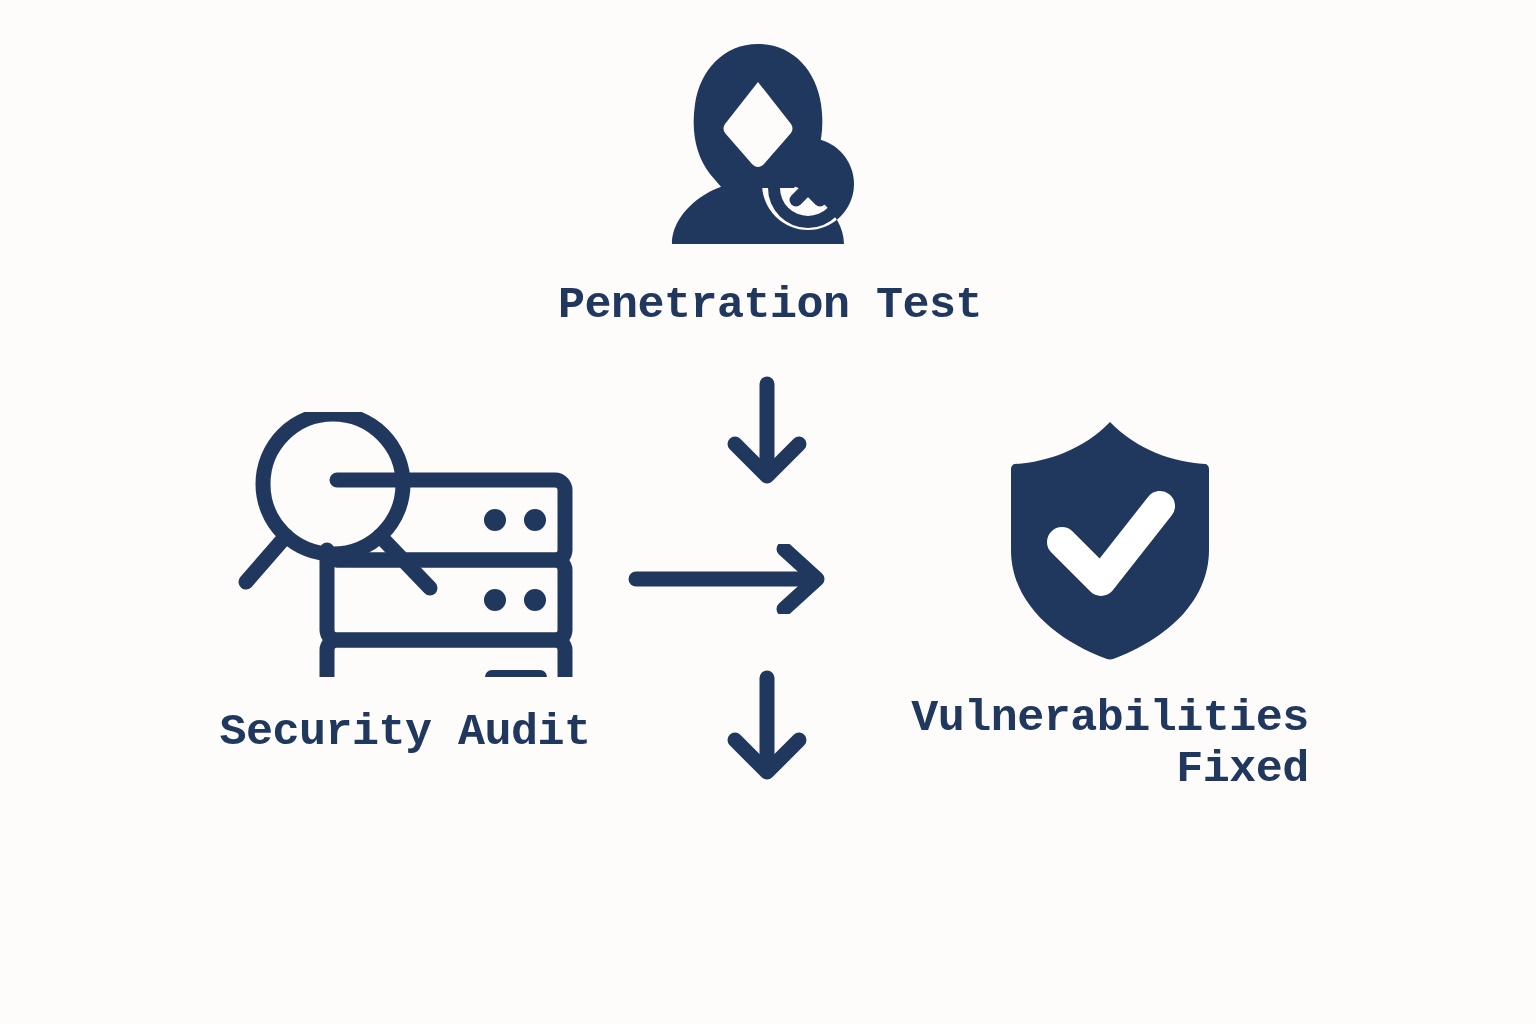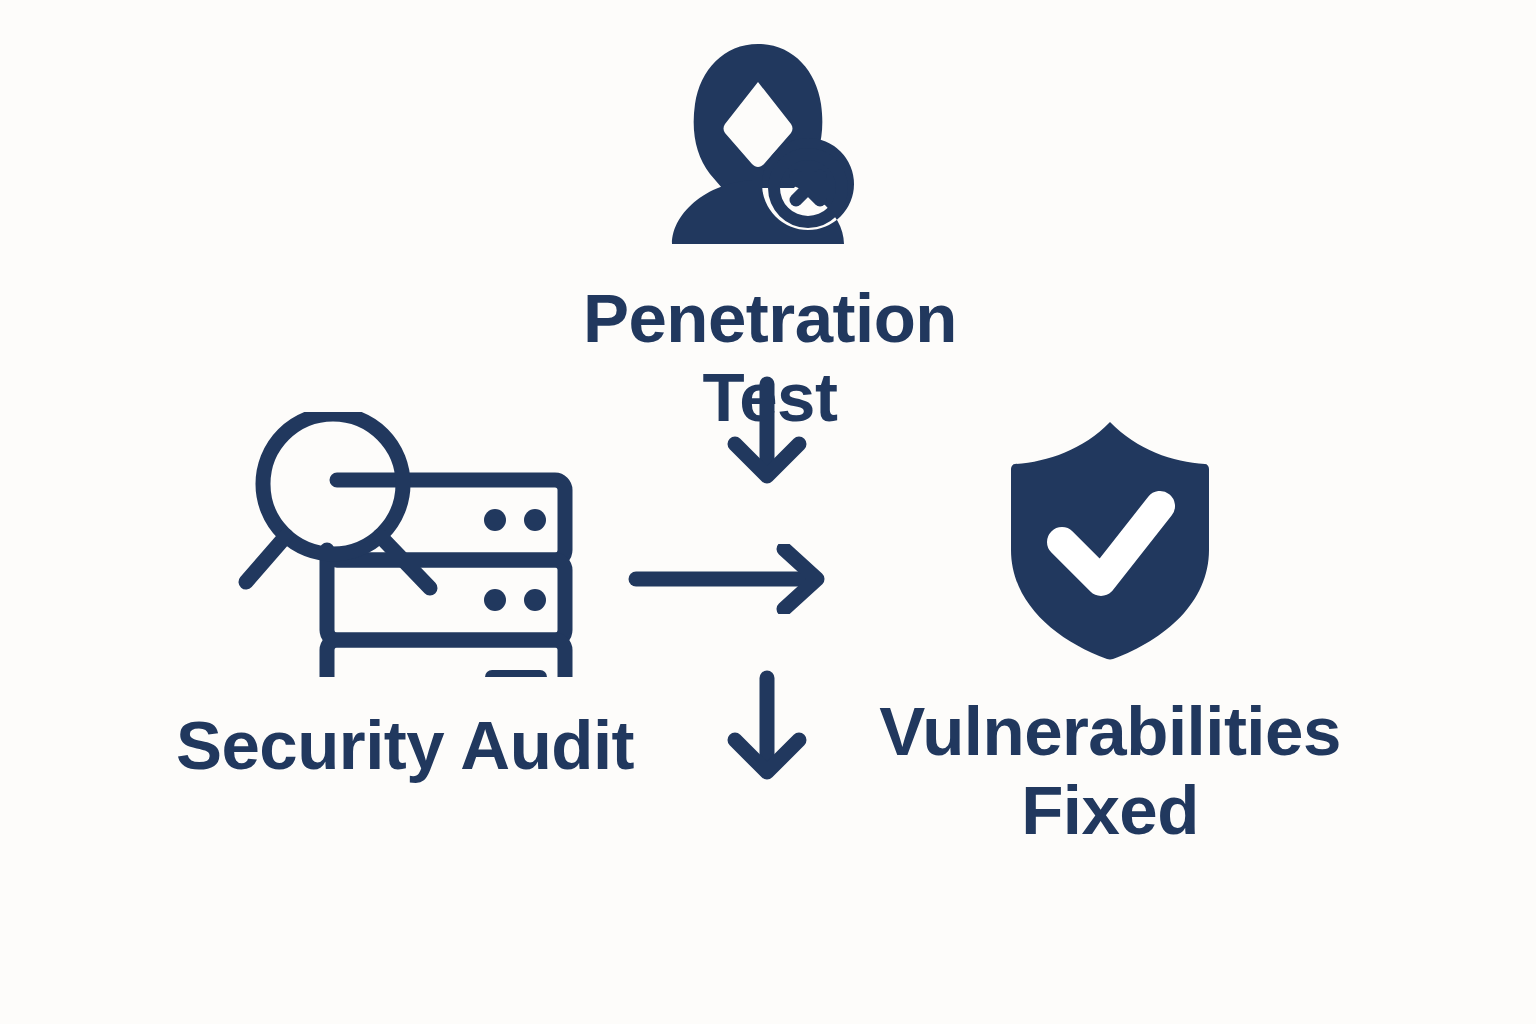--- a/index.html
+++ b/index.html
@@ -26,27 +26,27 @@
     display: flex;
     flex-direction: column;
     align-items: center;
   }
 
   .node-icon {
     display: block;
   }
 
   .node-label {
-    font-family: Liberation Sans, sans-serif;
+    font-family: Liberation Mono, monospace;
     font-weight: bold;
-    font-size: 69px;
+    font-size: 45px;
     line-height: 1.14;
     letter-spacing: -0.5px;
     color: #21385e;
-    text-align: center;
+    text-align: right;
     white-space: pre-line;
   }
 
   
   #node-penetration-test {
     left: 545px;
     top: 38px;
     width: 450px;
   }
   #node-penetration-test .node-icon { margin-bottom: 26px; }

